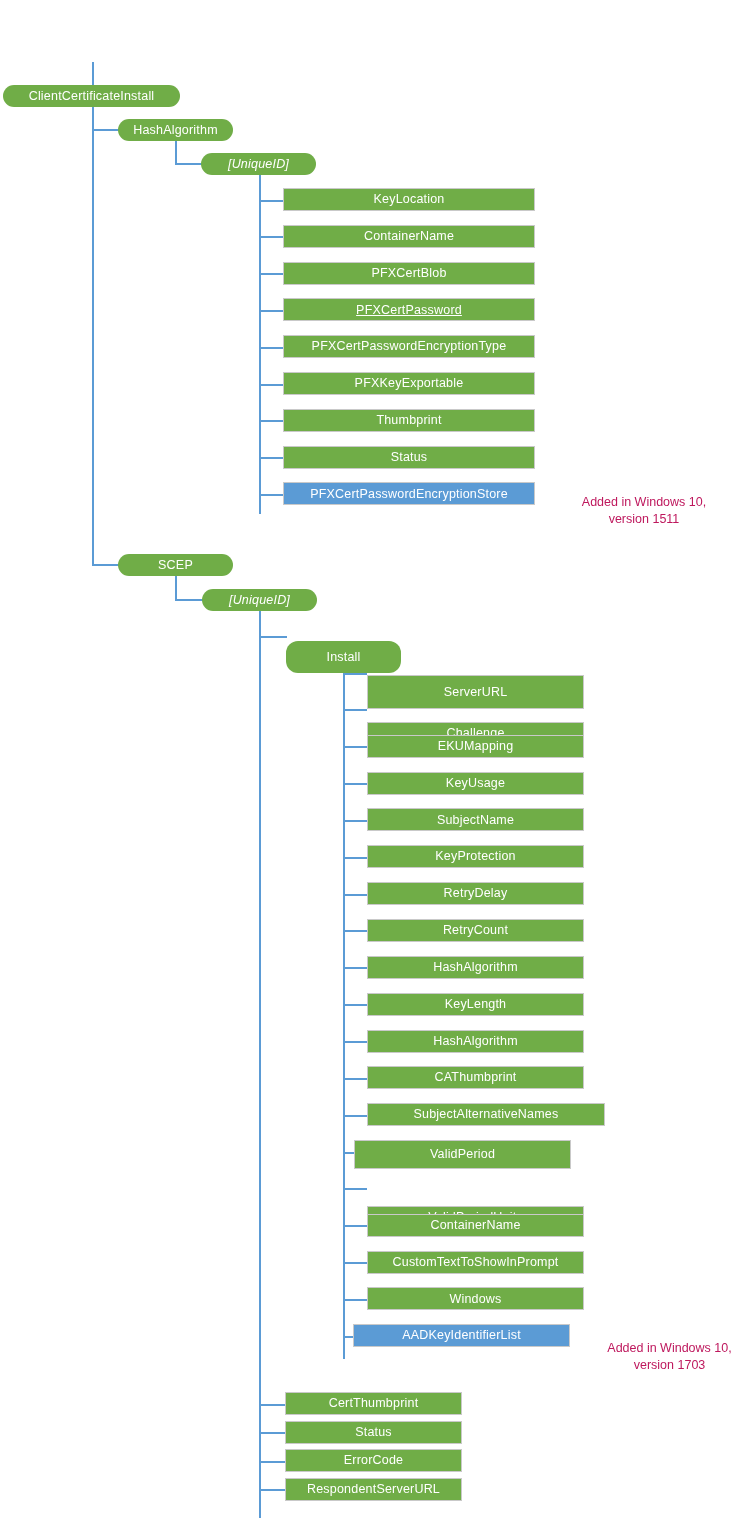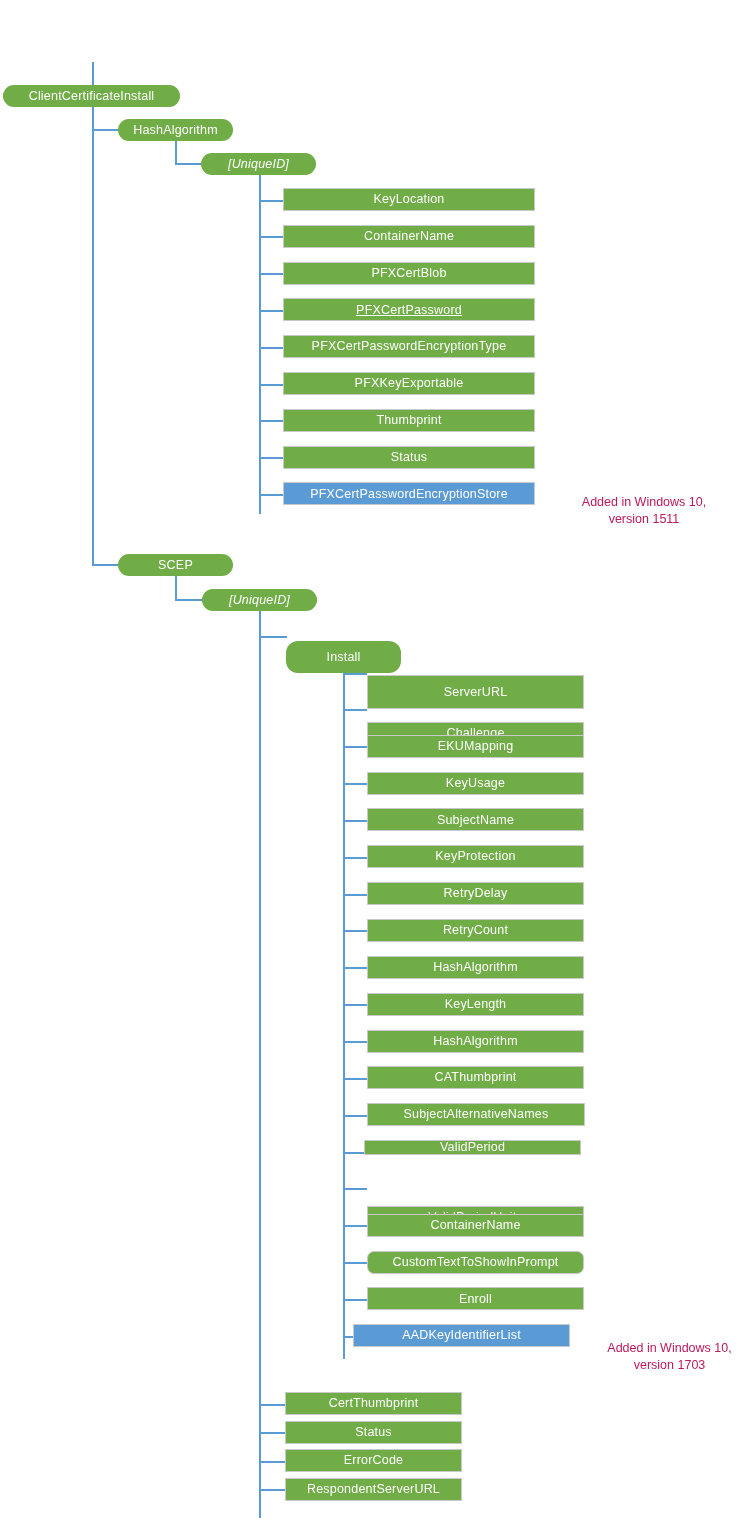--- a/index.html
+++ b/index.html
@@ -154,31 +154,31 @@
       <div class="node rect" style="left: 367px; top: 918.95px; width: 217px; height: 23px;">RetryCount</div>
       <div class="conn h" style="left: 343px; top: 967.3px; width: 24px;"></div>
       <div class="node rect" style="left: 367px; top: 955.8px; width: 217px; height: 23px;">HashAlgorithm</div>
       <div class="conn h" style="left: 343px; top: 1004.15px; width: 24px;"></div>
       <div class="node rect" style="left: 367px; top: 992.65px; width: 217px; height: 23px;">KeyLength</div>
       <div class="conn h" style="left: 343px; top: 1041px; width: 24px;"></div>
       <div class="node rect" style="left: 367px; top: 1029.5px; width: 217px; height: 23px;">HashAlgorithm</div>
       <div class="conn h" style="left: 343px; top: 1077.85px; width: 24px;"></div>
       <div class="node rect" style="left: 367px; top: 1066.35px; width: 217px; height: 23px;">CAThumbprint</div>
       <div class="conn h" style="left: 343px; top: 1114.7px; width: 24px;"></div>
-      <div class="node rect" style="left: 367px; top: 1103.2px; width: 218px; height: 23px;">SubjectAlternativeNames</div>
+      <div class="node rect" style="left: 367px; top: 1103.2px; width: 238px; height: 23px;">SubjectAlternativeNames</div>
       <div class="conn h" style="left: 343px; top: 1151.55px; width: 24px;"></div>
-      <div class="node rect" style="left: 364px; top: 1140.05px; width: 217px; height: 15px;">ValidPeriod</div>
+      <div class="node rect" style="left: 354px; top: 1140.05px; width: 217px; height: 29px;">ValidPeriod</div>
       <div class="conn h" style="left: 343px; top: 1188.4px; width: 24px;"></div>
       <div class="node rect" style="left: 367px; top: 1176.9px; width: 217px; height: 23px; margin-top: 29px;">ValidPeriodUnits</div>
       <div class="conn h" style="left: 343px; top: 1225.25px; width: 24px;"></div>
       <div class="node rect" style="left: 367px; top: 1213.75px; width: 217px; height: 23px;">ContainerName</div>
       <div class="conn h" style="left: 343px; top: 1262.1px; width: 24px;"></div>
-      <div class="node rect" style="left: 367px; top: 1250.6px; width: 217px; height: 23px; border-radius: 7px;">CustomTextToShowInPrompt</div>
+      <div class="node rect" style="left: 367px; top: 1250.6px; width: 217px; height: 23px;">CustomTextToShowInPrompt</div>
       <div class="conn h" style="left: 343px; top: 1298.95px; width: 24px;"></div>
-      <div class="node rect" style="left: 367px; top: 1287.45px; width: 217px; height: 23px;">Enroll</div>
+      <div class="node rect" style="left: 367px; top: 1287.45px; width: 217px; height: 23px;">Windows</div>
       <div class="conn h" style="left: 343px; top: 1335.8px; width: 24px;"></div>
       <div class="node rect blue" style="left: 353px; top: 1324.3px; width: 217px; height: 23px;">AADKeyIdentifierList</div>
     </div>
 
   <div class="annot" style="left:592px; top:1340px; width:155px;">
     <div>Added in Windows 10,</div>
     <div>version 1703</div>
   </div>
 
   <div id="scep-uid-children">

